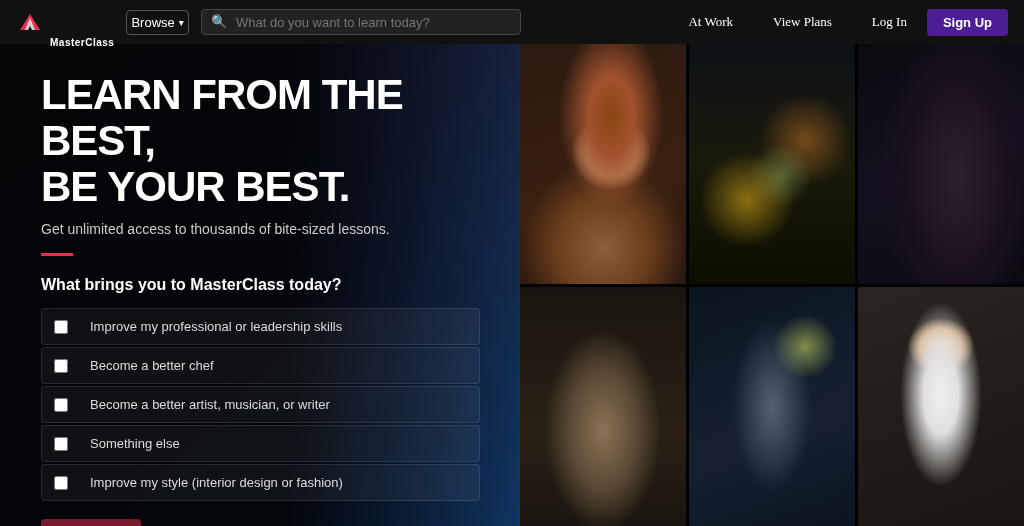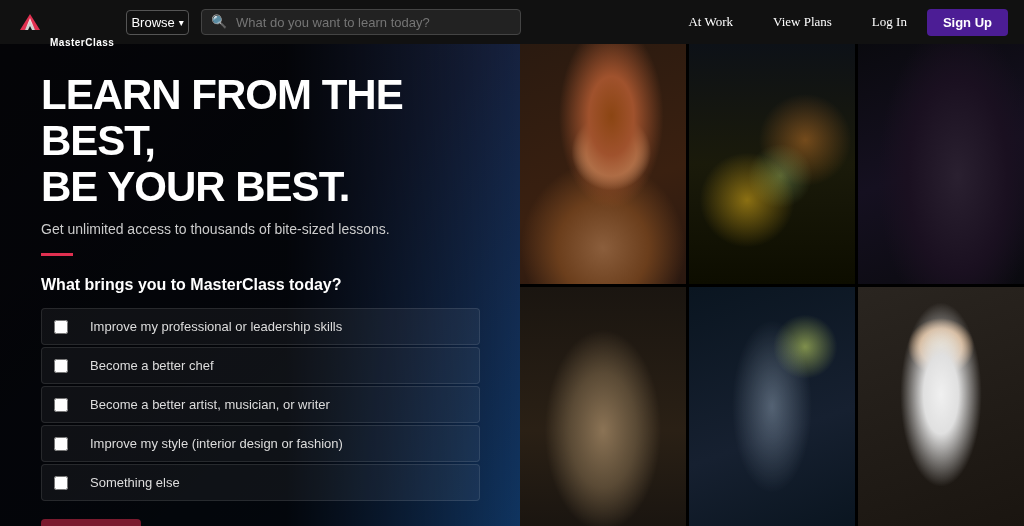--- a/index.html
+++ b/index.html
@@ -402,28 +402,28 @@
           <span>Become a better chef</span>
         </label>
 
         <label class="checkbox-item">
           <input type="checkbox" style="">
           <span>Become a better artist, musician, or writer</span>
         </label>
 
         <label class="checkbox-item">
           <input type="checkbox" style="">
+          <span>Something else</span>
+        </label>
+
+        <label class="checkbox-item">
+          <input type="checkbox" style="">
           <span>Improve my style (interior design or fashion)</span>
         </label>
 
-        <label class="checkbox-item">
-          <input type="checkbox" style="">
-          <span>Something else</span>
-        </label>
-
       </div>
 
       <button class="continue-btn">Continue</button>
 
     </div>
   </div>
 
   <div class="right-panel">
 
     <div class="img-cell img-1">

